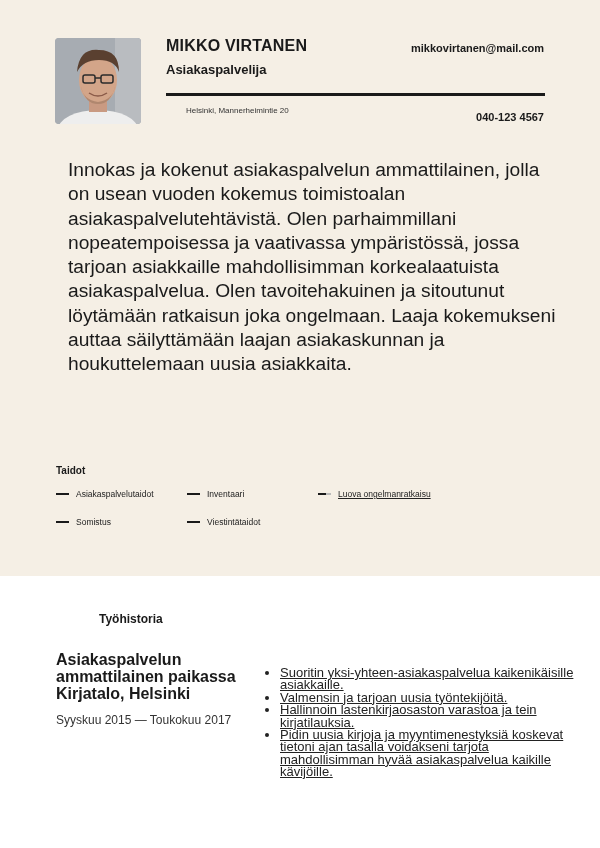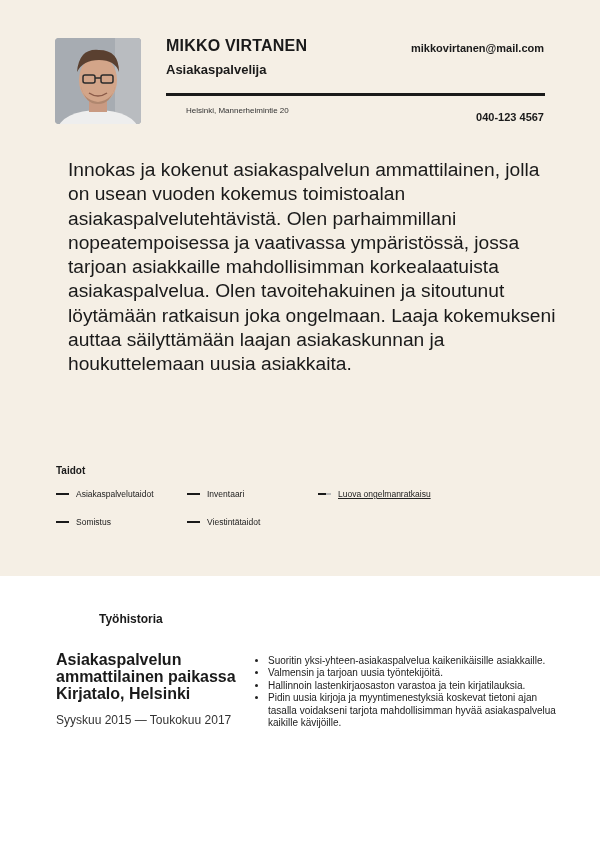--- a/index.html
+++ b/index.html
@@ -13,21 +13,21 @@
   .rule { position: absolute; left: 166px; top: 93px; width: 379px; height: 3px; background: #1a1a1a; }
   .address { position: absolute; left: 166px; top: 106px; font-size: 8px; color: #333; padding-left: 20px; }
   .summary { position: absolute; left: 56px; top: 158px; width: 490px; font-size: 19.2px; line-height: 24.3px; color: #1a1a1a; margin-left: 12px; }
   .skills-title { position: absolute; left: 56px; top: 465px; font-size: 10px; font-weight: bold; }
   .skill { position: absolute; font-size: 8.5px; color: #222; display: flex; align-items: center; }
   .skill .bar { width: 13px; height: 2px; background: #1a1a1a; margin-right: 7px; position: relative; }
   .skill .bar.partial { background: linear-gradient(to right, #1a1a1a 65%, #bbb 65%); }
   .wh-title { position: absolute; left: 56px; top: 612px; font-size: 12px; font-weight: bold; margin-left: 43px; }
   .job-title { position: absolute; left: 56px; top: 651px; width: 180px; font-size: 16px; font-weight: bold; line-height: 17px; }
   .job-dates { position: absolute; left: 56px; top: 713px; font-size: 12px; color: #333; }
-  .bullets { position: absolute; left: 257px; top: 655px; width: 295px; margin: 0; padding: 0 0 0 11px; font-size: 10px; line-height: 12.4px; color: #222; }
+  .bullets { position: absolute; left: 257px; top: 655px; width: 295px; margin: 12px; padding: 0 0 0 11px; font-size: 13px; line-height: 12.4px; color: #222; text-decoration: underline; }
   .bullets li { margin: 0; padding: 0; }
 </style>
 </head>
 <body>
 
 <div class="top"></div>
 
 <div class="photo">
   <svg width="86" height="86" viewBox="0 0 86 86">
     <rect width="86" height="86" fill="#a7acb2"></rect>

